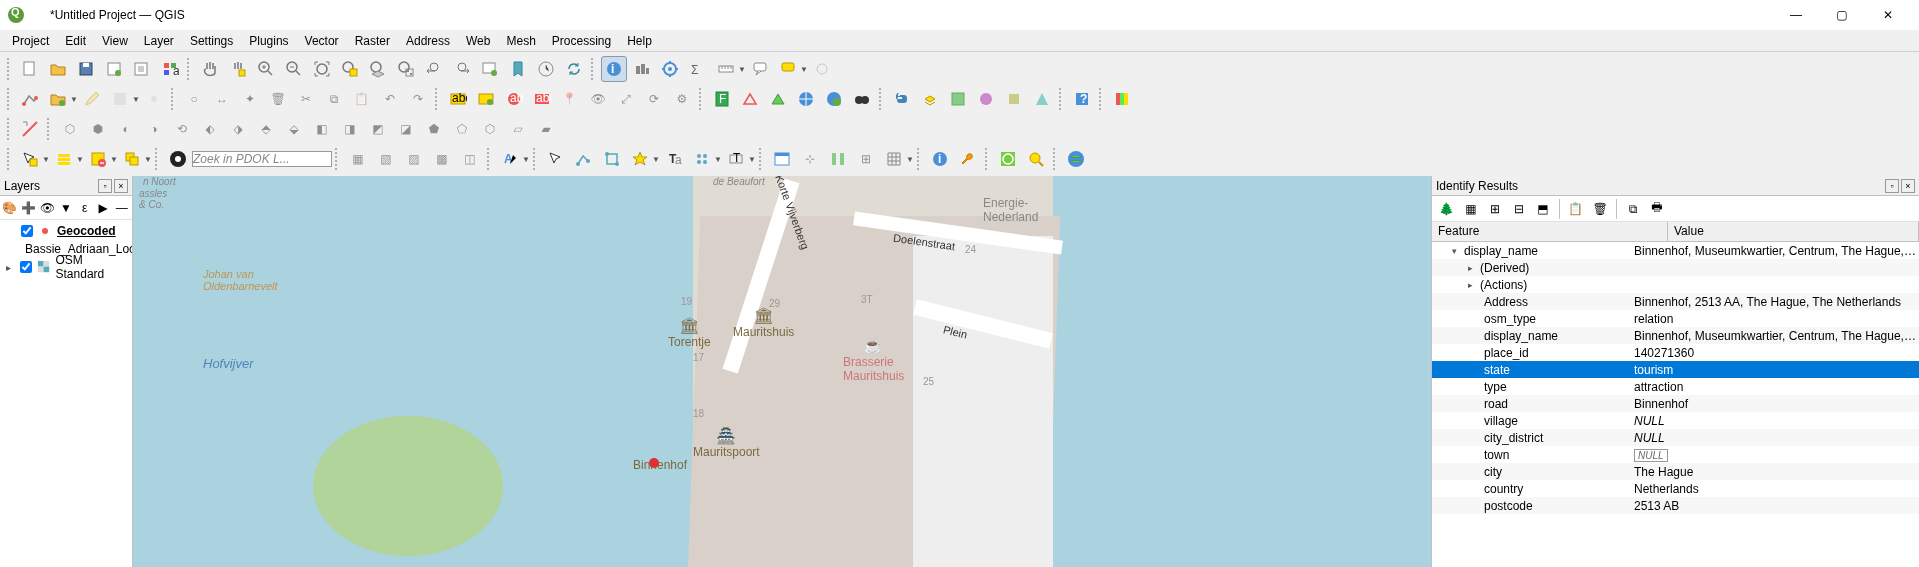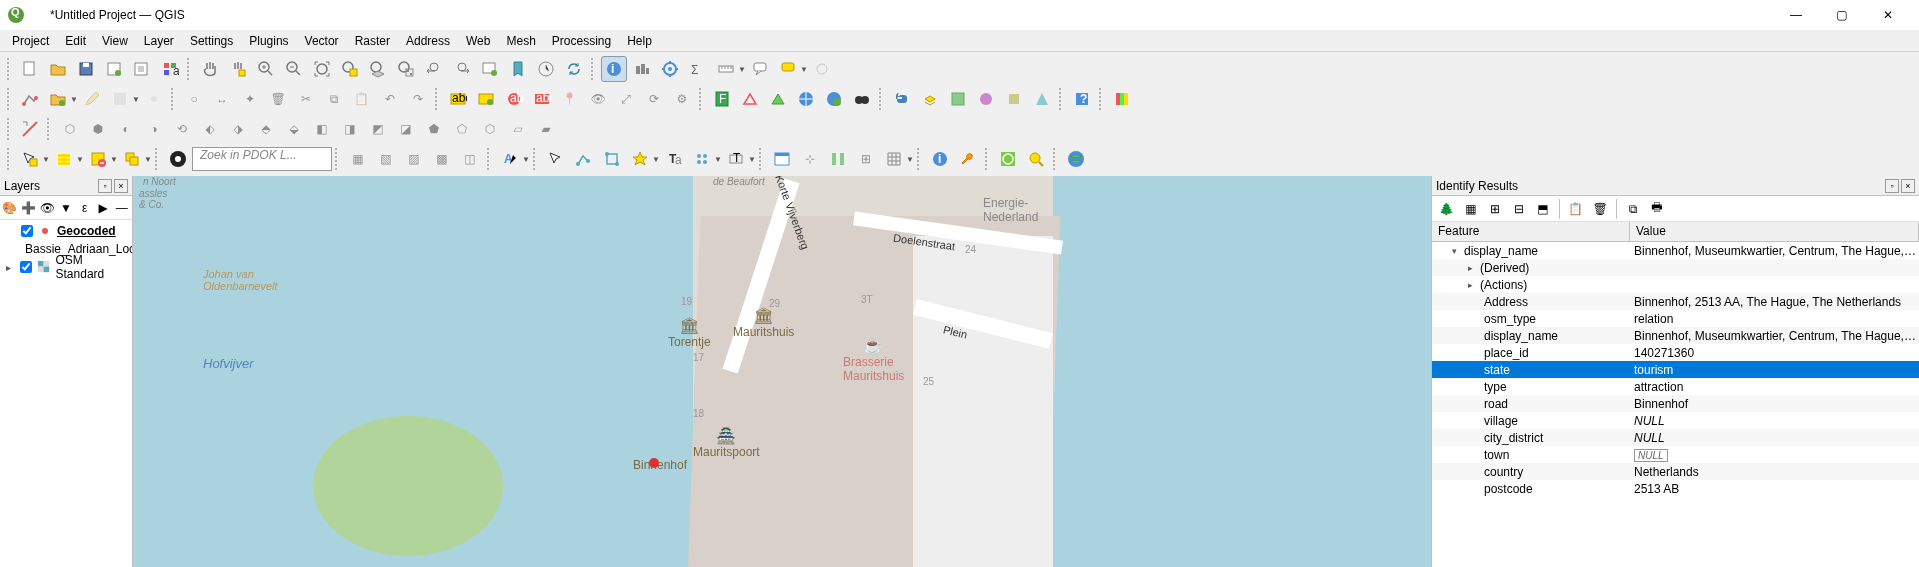--- a/index.html
+++ b/index.html
@@ -20,21 +20,21 @@
   .toolbar-area { background: #f0f0f0; padding: 2px 4px; }
   .toolbar-row { display: flex; align-items: center; height: 30px; gap: 0; }
   .tbtn { width: 26px; height: 26px; display: flex; align-items: center; justify-content: center; border: 1px solid transparent; margin: 0 1px; border-radius: 3px; position: relative; cursor: default; }
   .tbtn.disabled { opacity: 0.4; }
   .tbtn.active { background: #cde; border-color: #89a; }
   .handle { width: 6px; height: 22px; border-left: 2px dotted #b0b0b0; margin: 0 3px; }
   .sep { width: 1px; height: 20px; background: #c0c0c0; margin: 0 3px; }
   .dropdown-arrow { width: 8px; font-size: 8px; color: #555; margin-left: -2px; }
   
   
-  .search-box { height: 24px; width: 140px; border: 1px solid #999; background: #fff; padding: 0 7px; font-style: italic; color: #888; display: flex; align-items: flex-start; }
+  .search-box { height: 16px; width: 140px; border: 1px solid #999; background: #fff; padding: 0 0; font-style: italic; color: #888; display: flex; align-items: flex-start; }
   
   
   .main { flex: 1; display: flex; min-height: 0; }
   
   
   .layers-panel { width: 133px; background: #fff; border-right: 1px solid #c0c0c0; display: flex; flex-direction: column; }
   .panel-title { height: 20px; background: #f0f0f0; border-bottom: 1px solid #c0c0c0; display: flex; align-items: center; padding: 0 4px; font-size: 11px; }
   .panel-title .spacer { flex: 1; }
   .panel-title .pbtn { width: 14px; height: 14px; border: 1px solid #999; font-size: 9px; display: flex; align-items: center; justify-content: center; margin-left: 2px; }
   .layers-tb { height: 24px; display: flex; align-items: center; padding: 0 2px; gap: 2px; border-bottom: 1px solid #e0e0e0; }
@@ -61,21 +61,21 @@
   .map-num { position: absolute; color: #999; font-size: 10px; }
   .map-marker { position: absolute; width: 10px; height: 10px; background: #e03030; border-radius: 50%; }
   .road { position: absolute; background: #fff; }
   
   
   .identify-panel { width: 488px; background: #fff; border-left: 1px solid #c0c0c0; display: flex; flex-direction: column; }
   .identify-tb { height: 26px; display: flex; align-items: center; padding: 0 4px; gap: 2px; border-bottom: 1px solid #e0e0e0; }
   .identify-tb .ibtn { width: 22px; height: 22px; display: flex; align-items: center; justify-content: center; }
   .result-header { display: flex; height: 20px; background: #f0f0f0; border-bottom: 1px solid #c0c0c0; }
   .rh-col { padding: 2px 6px; border-right: 1px solid #c0c0c0; }
-  .rh-feature { width: 198px; }
+  .rh-feature { width: 236px; }
   .rh-value { flex: 1; }
   .result-body { flex: 1; overflow: auto; }
   .rrow { display: flex; height: 17px; align-items: center; }
   .rrow:nth-child(even) { background: #f7f7f7; }
   .rrow.selected { background: #0078d7; color: #fff; }
   .rrow .rfeat { width: 198px; padding-left: 4px; display: flex; align-items: center; gap: 2px; white-space: nowrap; overflow: hidden; }
   .rrow .rval { flex: 1; padding-left: 4px; white-space: nowrap; overflow: hidden; text-overflow: ellipsis; }
   .tri { font-size: 9px; color: #555; width: 10px; display: inline-block; }
   .null-box { border: 1px solid #999; padding: 0 3px; font-style: italic; color: #666; background: #fff; font-size: 10px; }
   
@@ -860,20 +860,27 @@
         <div class="rrow">
           <div class="rfeat">
             <span style="display: inline-block; width: 46px;"></span>
             <span>town</span>
           </div>
           <div class="rval"><span class="null-box">NULL</span></div>
         </div>
         <div class="rrow">
           <div class="rfeat">
             <span style="display: inline-block; width: 46px;"></span>
+            <span>city</span>
+          </div>
+          <div class="rval">The Hague</div>
+        </div>
+        <div class="rrow">
+          <div class="rfeat">
+            <span style="display: inline-block; width: 46px;"></span>
             <span>country</span>
           </div>
           <div class="rval">Netherlands</div>
         </div>
         <div class="rrow">
           <div class="rfeat">
             <span style="display: inline-block; width: 46px;"></span>
             <span>postcode</span>
           </div>
           <div class="rval">2513 AB</div>

